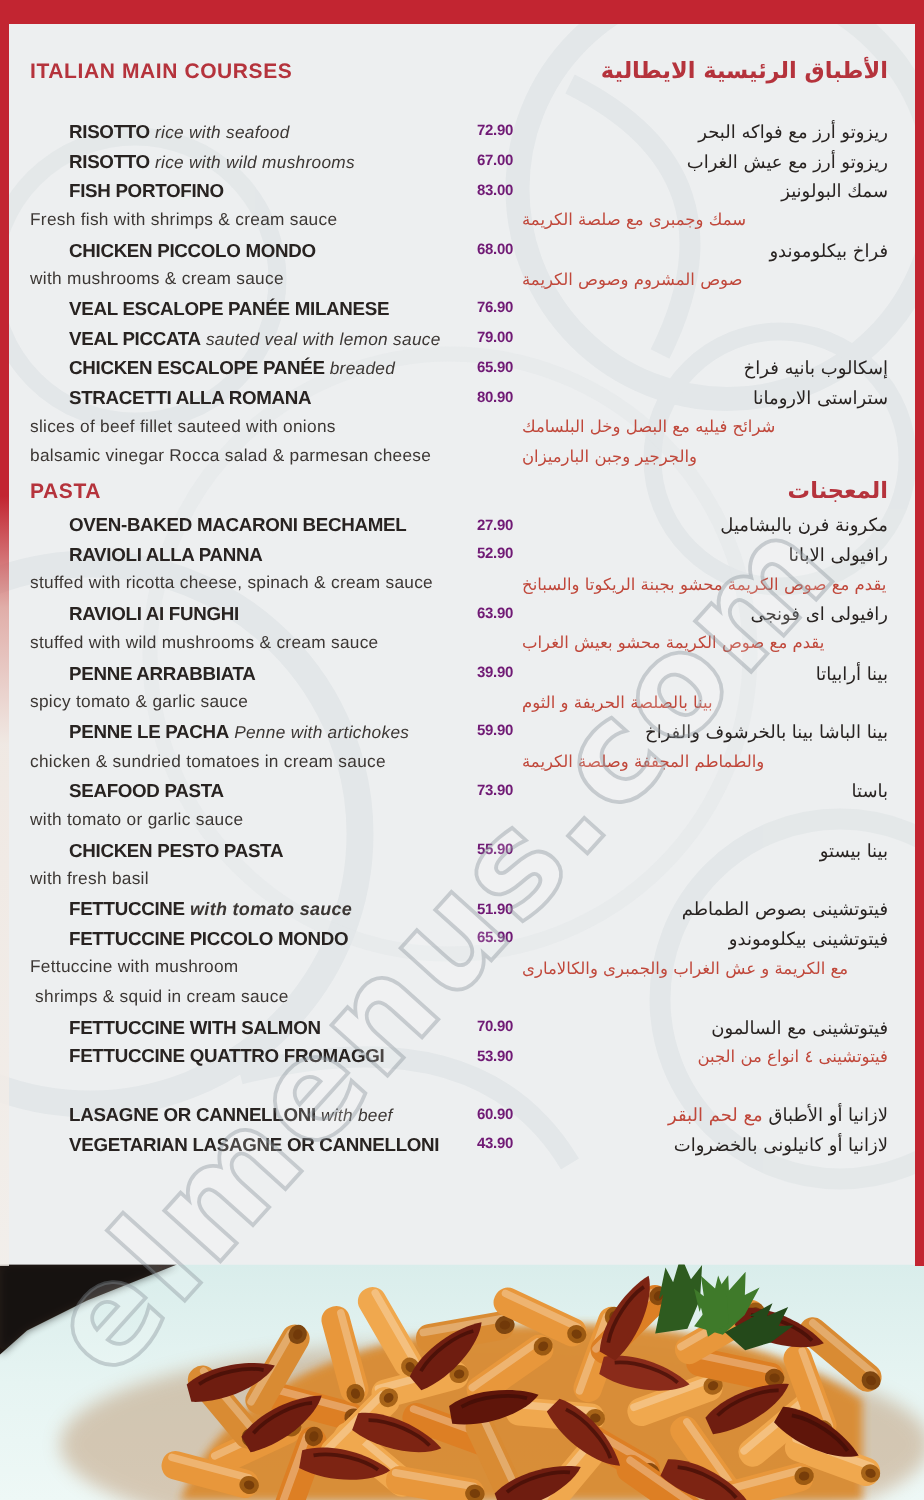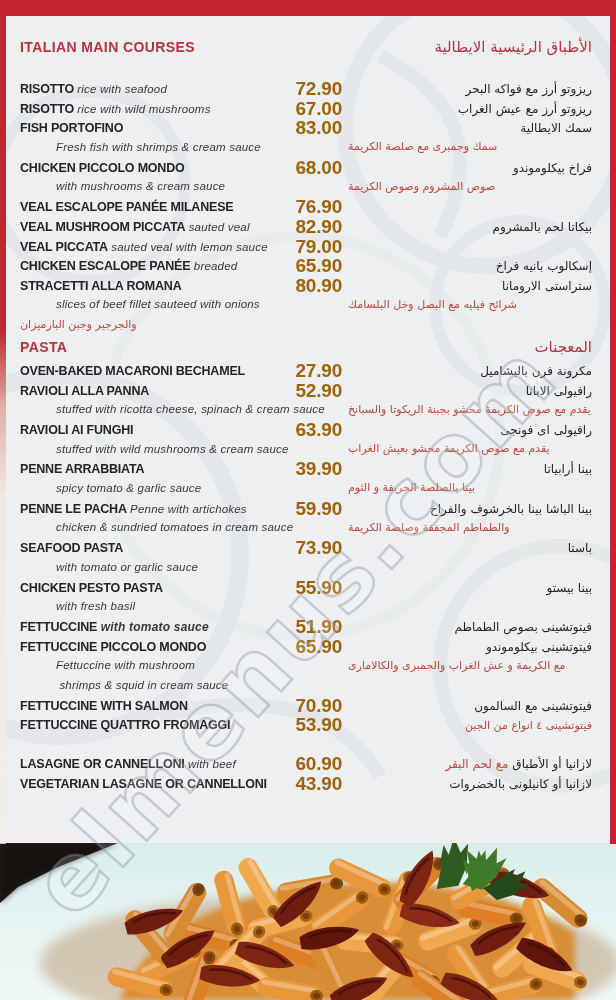--- a/index.html
+++ b/index.html
@@ -25,30 +25,30 @@
     color:rgba(255,255,255,0.16);
     -webkit-text-stroke:2.5px rgba(132,142,150,0.38);
     pointer-events:none;
   }
   
   .menu{position:absolute;top:16px;left:0;width:616px;height:919px;z-index:3;
     padding:18px 24px 0 20px;box-sizing:border-box;}
   .sec-head{display:grid;grid-template-columns:1fr auto;align-items:center;height:26px;}
   .sec-head.first{margin-bottom:18px;}
   .sec-title{color:#b5333c;font-weight:bold;font-size:14px;letter-spacing:.4px;}
-  .sec-title-ar{direction:rtl;font-family:"DejaVu Sans",sans-serif;color:#b5333c;font-size:15px;font-weight:normal;}
+  .sec-title-ar{direction:rtl;font-family:"DejaVu Sans",sans-serif;color:#b5333c;font-size:15px;font-weight:bold;}
   .row{display:grid;grid-template-columns:254px 62px 1fr;column-gap:6px;height:19.7px;align-items:center;}
-  .en{font-weight:bold;font-size:12.5px;color:#282321;letter-spacing:-0.2px;white-space:nowrap;}
+  .en{font-weight:bold;font-size:12.5px;color:#282321;letter-spacing:-0.2px;white-space:nowrap;margin-left:26px;}
   .en .desc{font-weight:normal;font-style:italic;font-size:11.5px;color:#3c3734;letter-spacing:.2px;}
   .en .desc.bold{font-weight:bold;font-size:12px;}
-  .price{font-weight:bold;font-size:19px;color:#a16207;text-align:right;letter-spacing:-0.2px;}
+  .price{font-weight:bold;font-size:10px;color:#701a75;text-align:right;letter-spacing:-0.2px;}
   .ar{direction:rtl;font-family:"DejaVu Sans",sans-serif;font-size:12px;color:#282321;white-space:nowrap;}
   .ar .redseg{color:#c0473a;}
   .ar.red, .sub-ar{color:#c0473a;font-size:11px;}
-  .sub-en{grid-column:1 / 3;font-style:italic;font-size:11.5px;color:#3c3734;white-space:pre;letter-spacing:.2px;margin-left:36px;}
+  .sub-en{grid-column:1 / 3;font-size:11.5px;color:#3c3734;white-space:pre;letter-spacing:.2px;}
   .sub-ar{direction:rtl;text-align:left;font-family:"DejaVu Sans",sans-serif;white-space:nowrap;}
   .gap{height:19px;}
   
   .photo{position:absolute;left:0;bottom:0;width:616px;height:157px;z-index:2;}
 </style>
 </head>
 <body>
 
 <svg class="swirls" viewBox="0 0 616 828">
   <g fill="none" stroke="#e2e6e8" opacity="0.85">
@@ -80,63 +80,59 @@
       <div class="ar">ريزوتو أرز مع فواكه البحر</div>
     </div>
     <div class="row">
       <div class="en"><span class="nm">RISOTTO</span><span class="desc"> rice with wild mushrooms</span></div>
       <div class="price">67.00</div>
       <div class="ar">ريزوتو أرز مع عيش الغراب</div>
     </div>
     <div class="row">
       <div class="en"><span class="nm">FISH PORTOFINO</span></div>
       <div class="price">83.00</div>
-      <div class="ar">سمك الايطالية</div>
+      <div class="ar">سمك البولونيز</div>
     </div>
     <div class="row">
       <div class="sub-en">Fresh fish with shrimps &amp; cream sauce</div>
       <div class="ar sub-ar">سمك وجمبرى مع صلصة الكريمة</div>
     </div>
     <div class="row">
       <div class="en"><span class="nm">CHICKEN PICCOLO MONDO</span></div>
       <div class="price">68.00</div>
       <div class="ar">فراخ بيكلوموندو</div>
     </div>
     <div class="row">
       <div class="sub-en">with mushrooms &amp; cream sauce</div>
       <div class="ar sub-ar">صوص المشروم وصوص الكريمة</div>
     </div>
     <div class="row">
       <div class="en"><span class="nm">VEAL ESCALOPE PANÉE MILANESE</span></div>
       <div class="price">76.90</div>
     </div>
     <div class="row">
-      <div class="en"><span class="nm">VEAL MUSHROOM PICCATA</span><span class="desc"> sauted veal</span></div>
-      <div class="price">82.90</div>
-      <div class="ar">بيكاتا لحم بالمشروم</div>
-    </div>
-    <div class="row">
       <div class="en"><span class="nm">VEAL PICCATA</span><span class="desc"> sauted veal with lemon sauce</span></div>
       <div class="price">79.00</div>
     </div>
     <div class="row">
       <div class="en"><span class="nm">CHICKEN ESCALOPE PANÉE</span><span class="desc"> breaded</span></div>
       <div class="price">65.90</div>
       <div class="ar">إسكالوب بانيه فراخ</div>
     </div>
     <div class="row">
       <div class="en"><span class="nm">STRACETTI ALLA ROMANA</span></div>
       <div class="price">80.90</div>
       <div class="ar">ستراستى الارومانا</div>
     </div>
     <div class="row">
       <div class="sub-en">slices of beef fillet sauteed with onions</div>
       <div class="ar sub-ar">شرائح فيليه مع البصل وخل البلسامك</div>
     </div>
     <div class="row">
+      <div class="sub-en">balsamic vinegar Rocca salad &amp; parmesan cheese</div>
       <div class="ar sub-ar">والجرجير وجبن البارميزان</div>
     </div>
     <div class="sec-head">
       <span class="sec-title">PASTA</span>
       <span class="sec-title-ar">المعجنات</span>
     </div>
     <div class="row">
       <div class="en"><span class="nm">OVEN-BAKED MACARONI BECHAMEL</span></div>
       <div class="price">27.90</div>
       <div class="ar">مكرونة فرن بالبشاميل</div>

